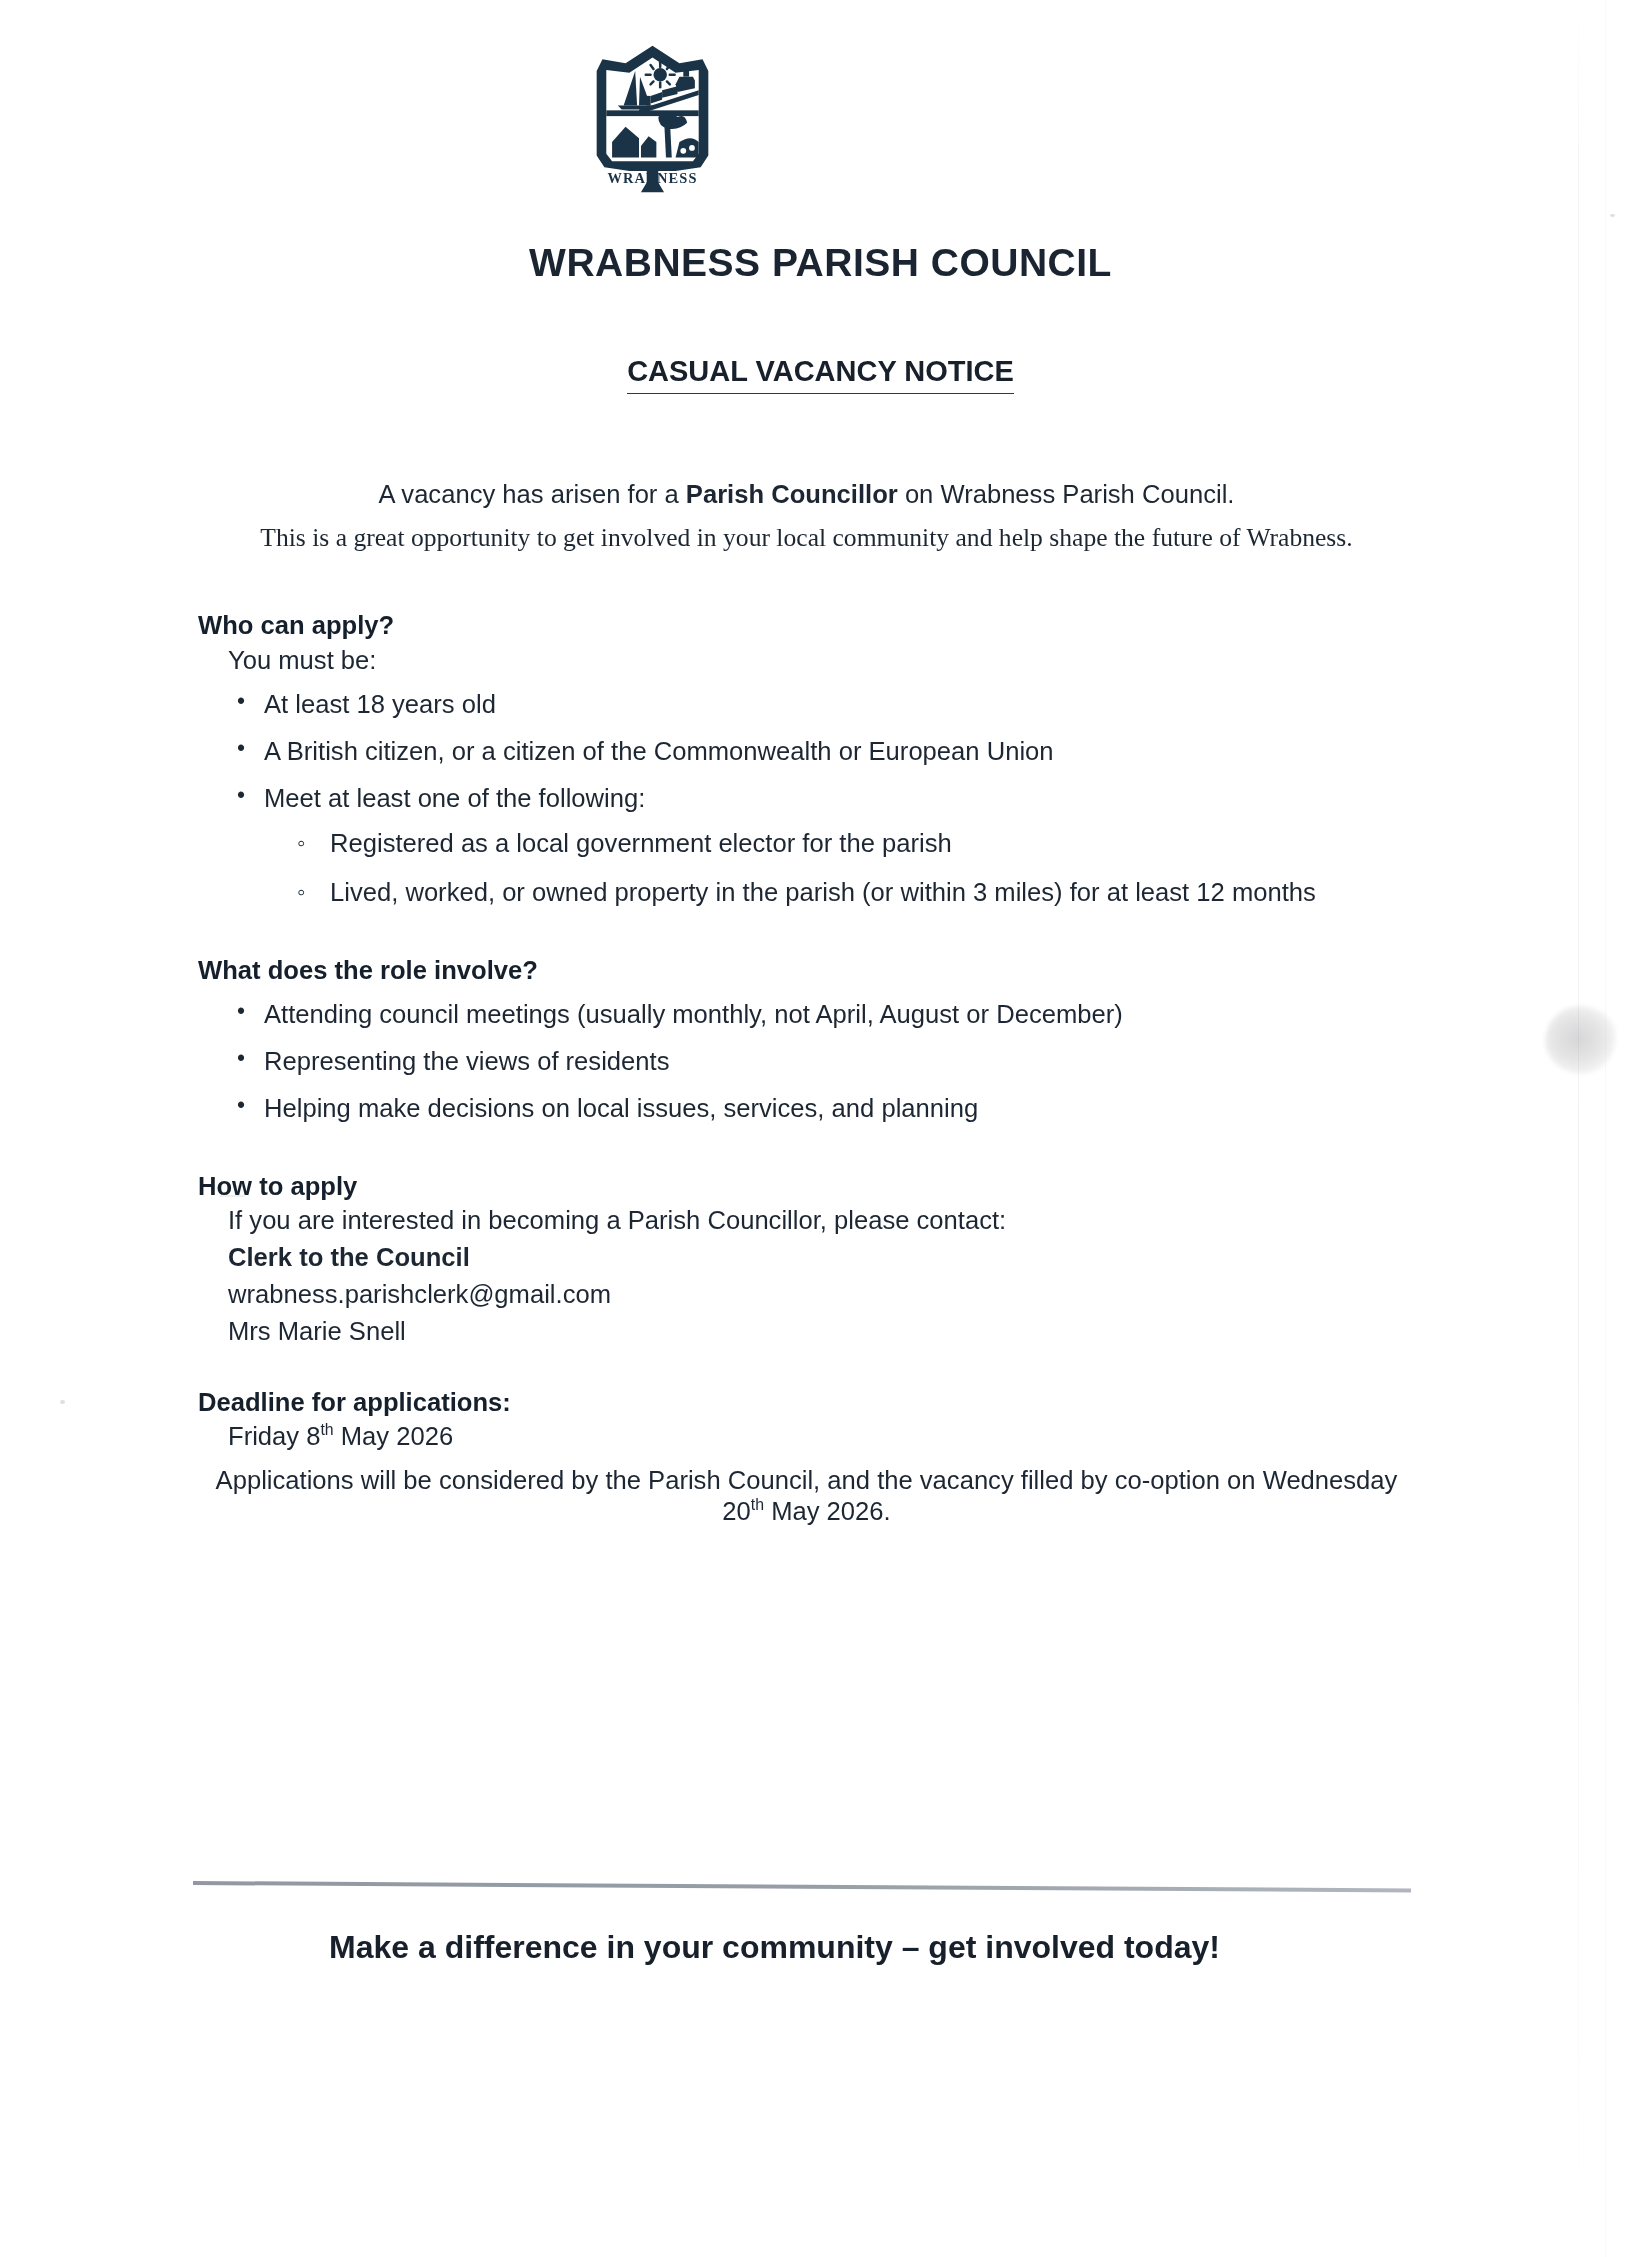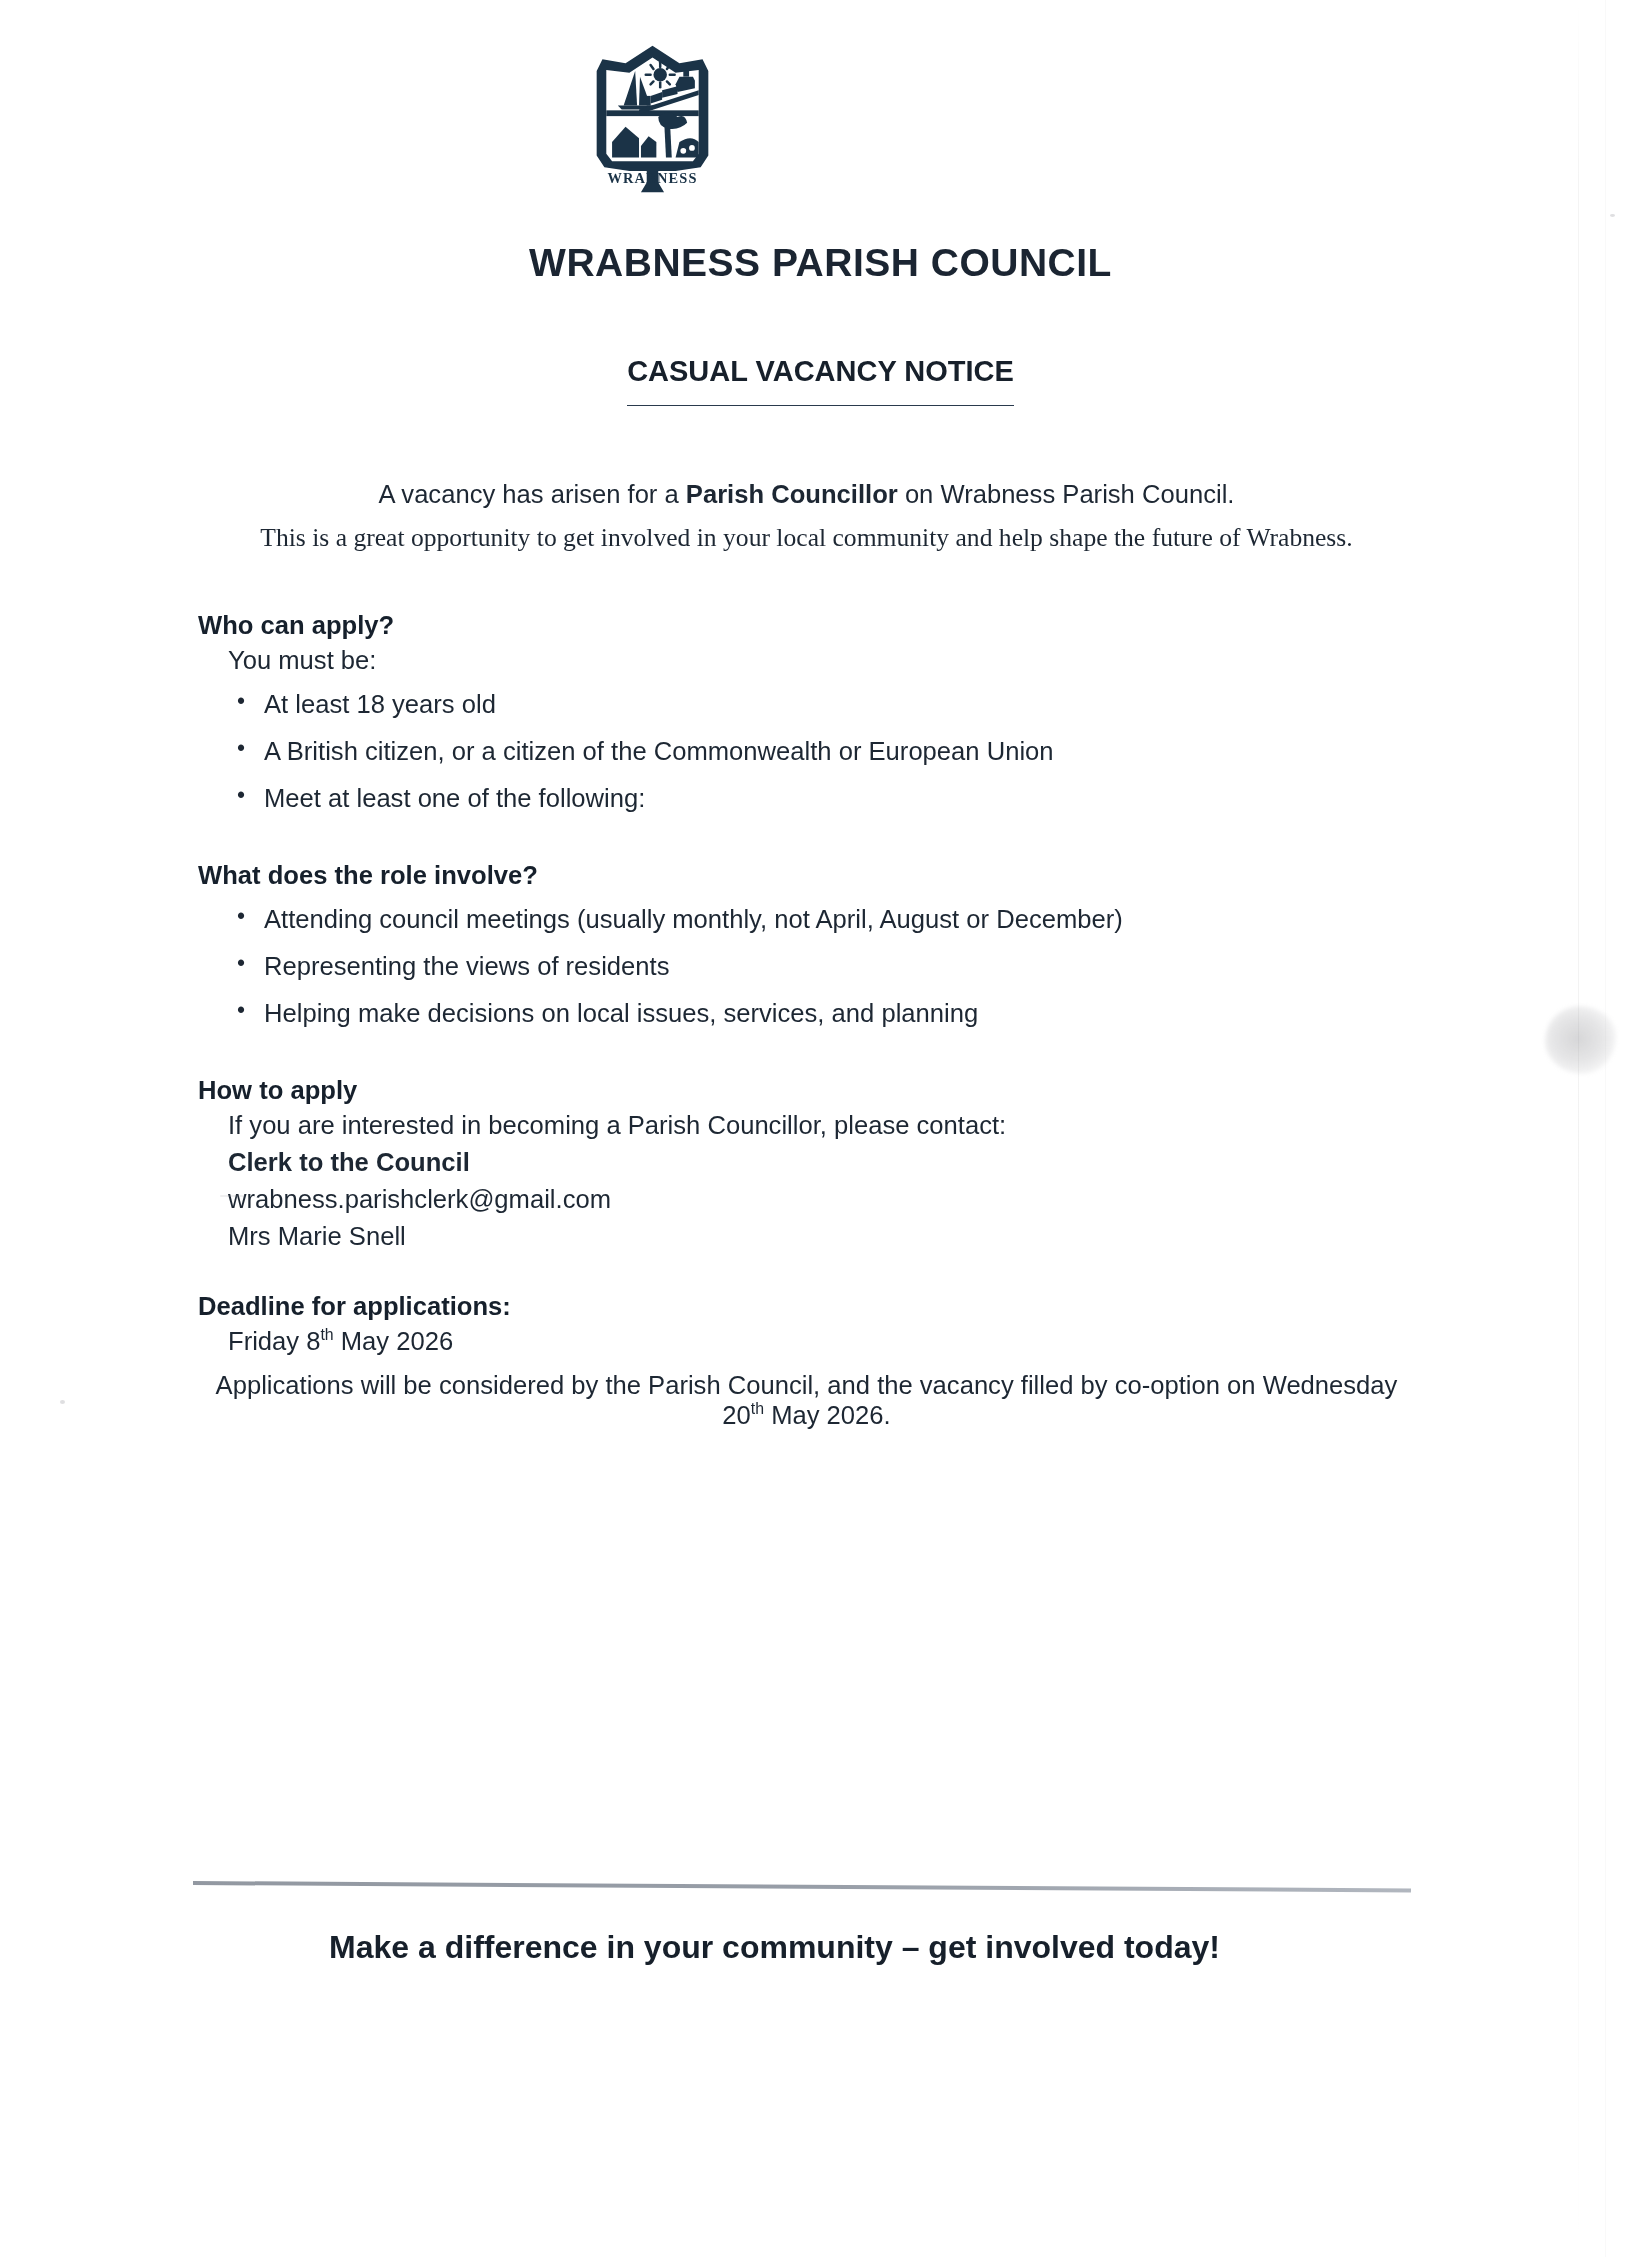--- a/index.html
+++ b/index.html
@@ -95,21 +95,21 @@
     left: 0;
     top: 355px;
     width: 1641px;
     text-align: center;
     font-size: 29px;
     font-weight: bold;
     color: #17202b;
   }
   .doc-subtitle span {
     border-bottom: 1.9px solid #2a3a4d;
-    padding-bottom: 18px;
+    padding-bottom: 6px;
   }
 
   
   .body-area {
     position: absolute;
     left: 198px;
     top: 479px;
     width: 1217px;
     font-size: 25.6px;
     line-height: 1.0;
@@ -294,20 +294,24 @@
     <div class="gap-xs"></div>
     <p class="sec-sub">You must be:</p>
 
     <div class="gap-sm"></div>
 
     <ul class="blist">
       <li>At least 18 years old</li>
       <li>A British citizen, or a citizen of the Commonwealth or European Union</li>
       <li>
         <span>Meet at least one of the following:</span>
+        <ul class="sublist">
+          <li>Registered as a local government elector for the parish</li>
+          <li>Lived, worked, or owned property in the parish (or within 3 miles) for at least 12 months</li>
+        </ul>
       </li>
     </ul>
 
     <div class="gap-md"></div>
 
     <p class="sec-head">What does the role involve?</p>
 
     <div class="gap-sm"></div>
 
     <ul class="blist">

